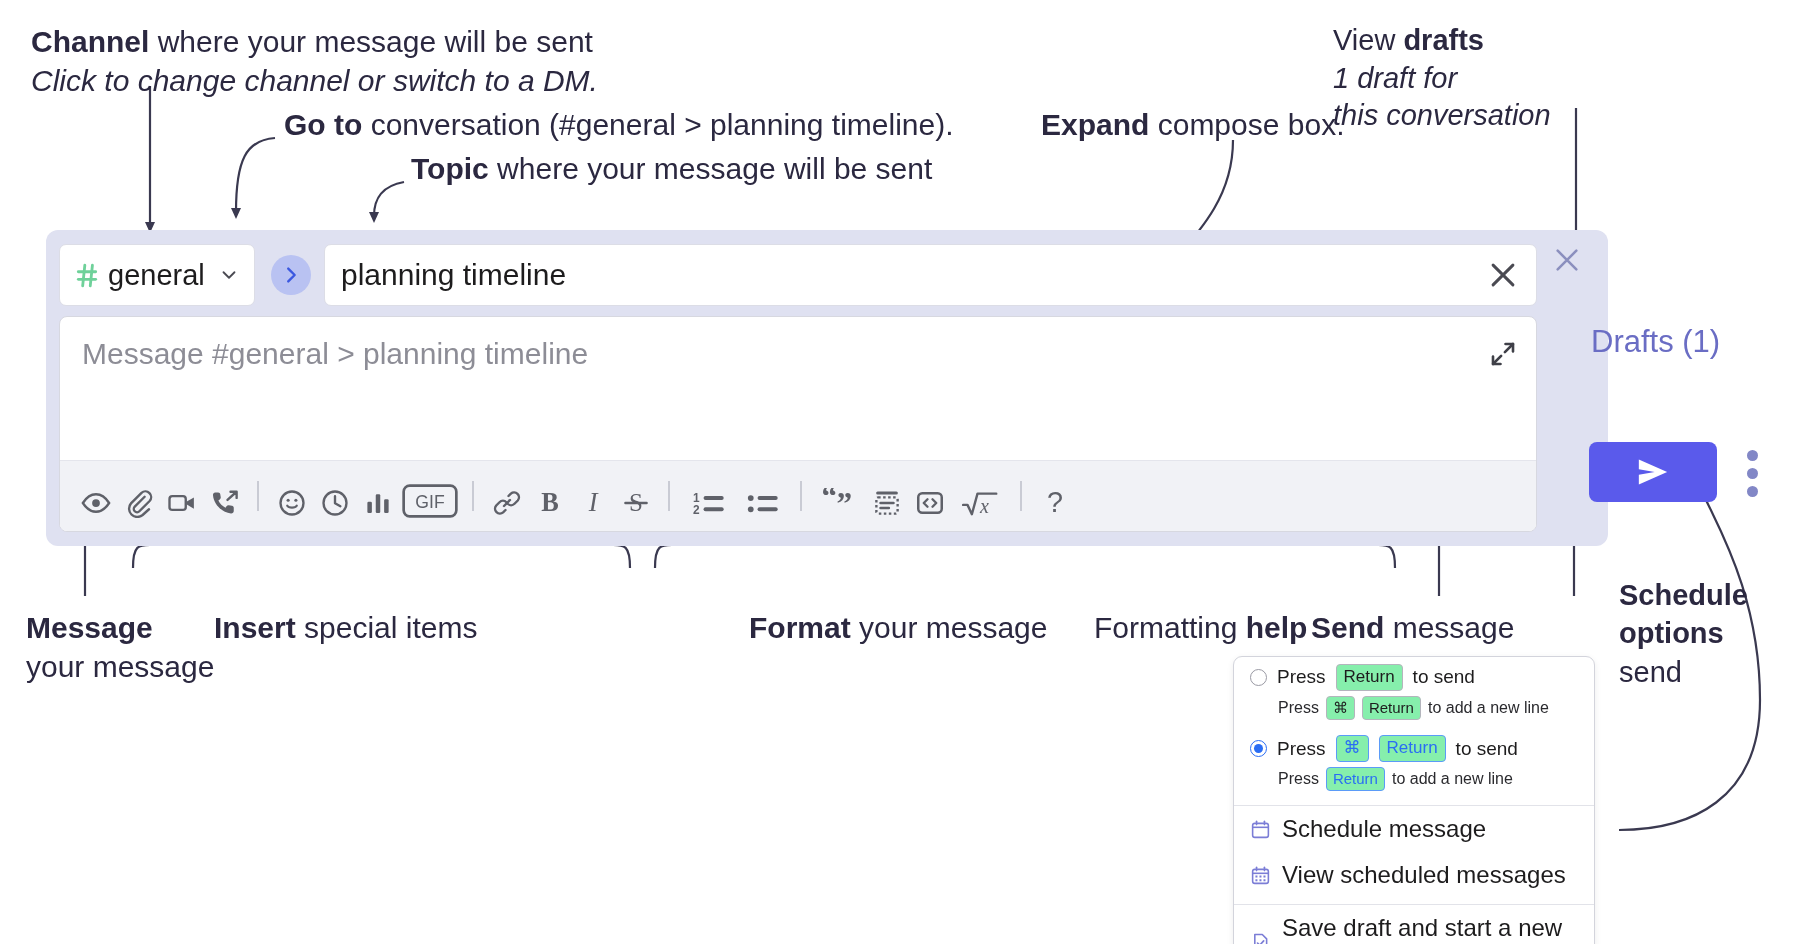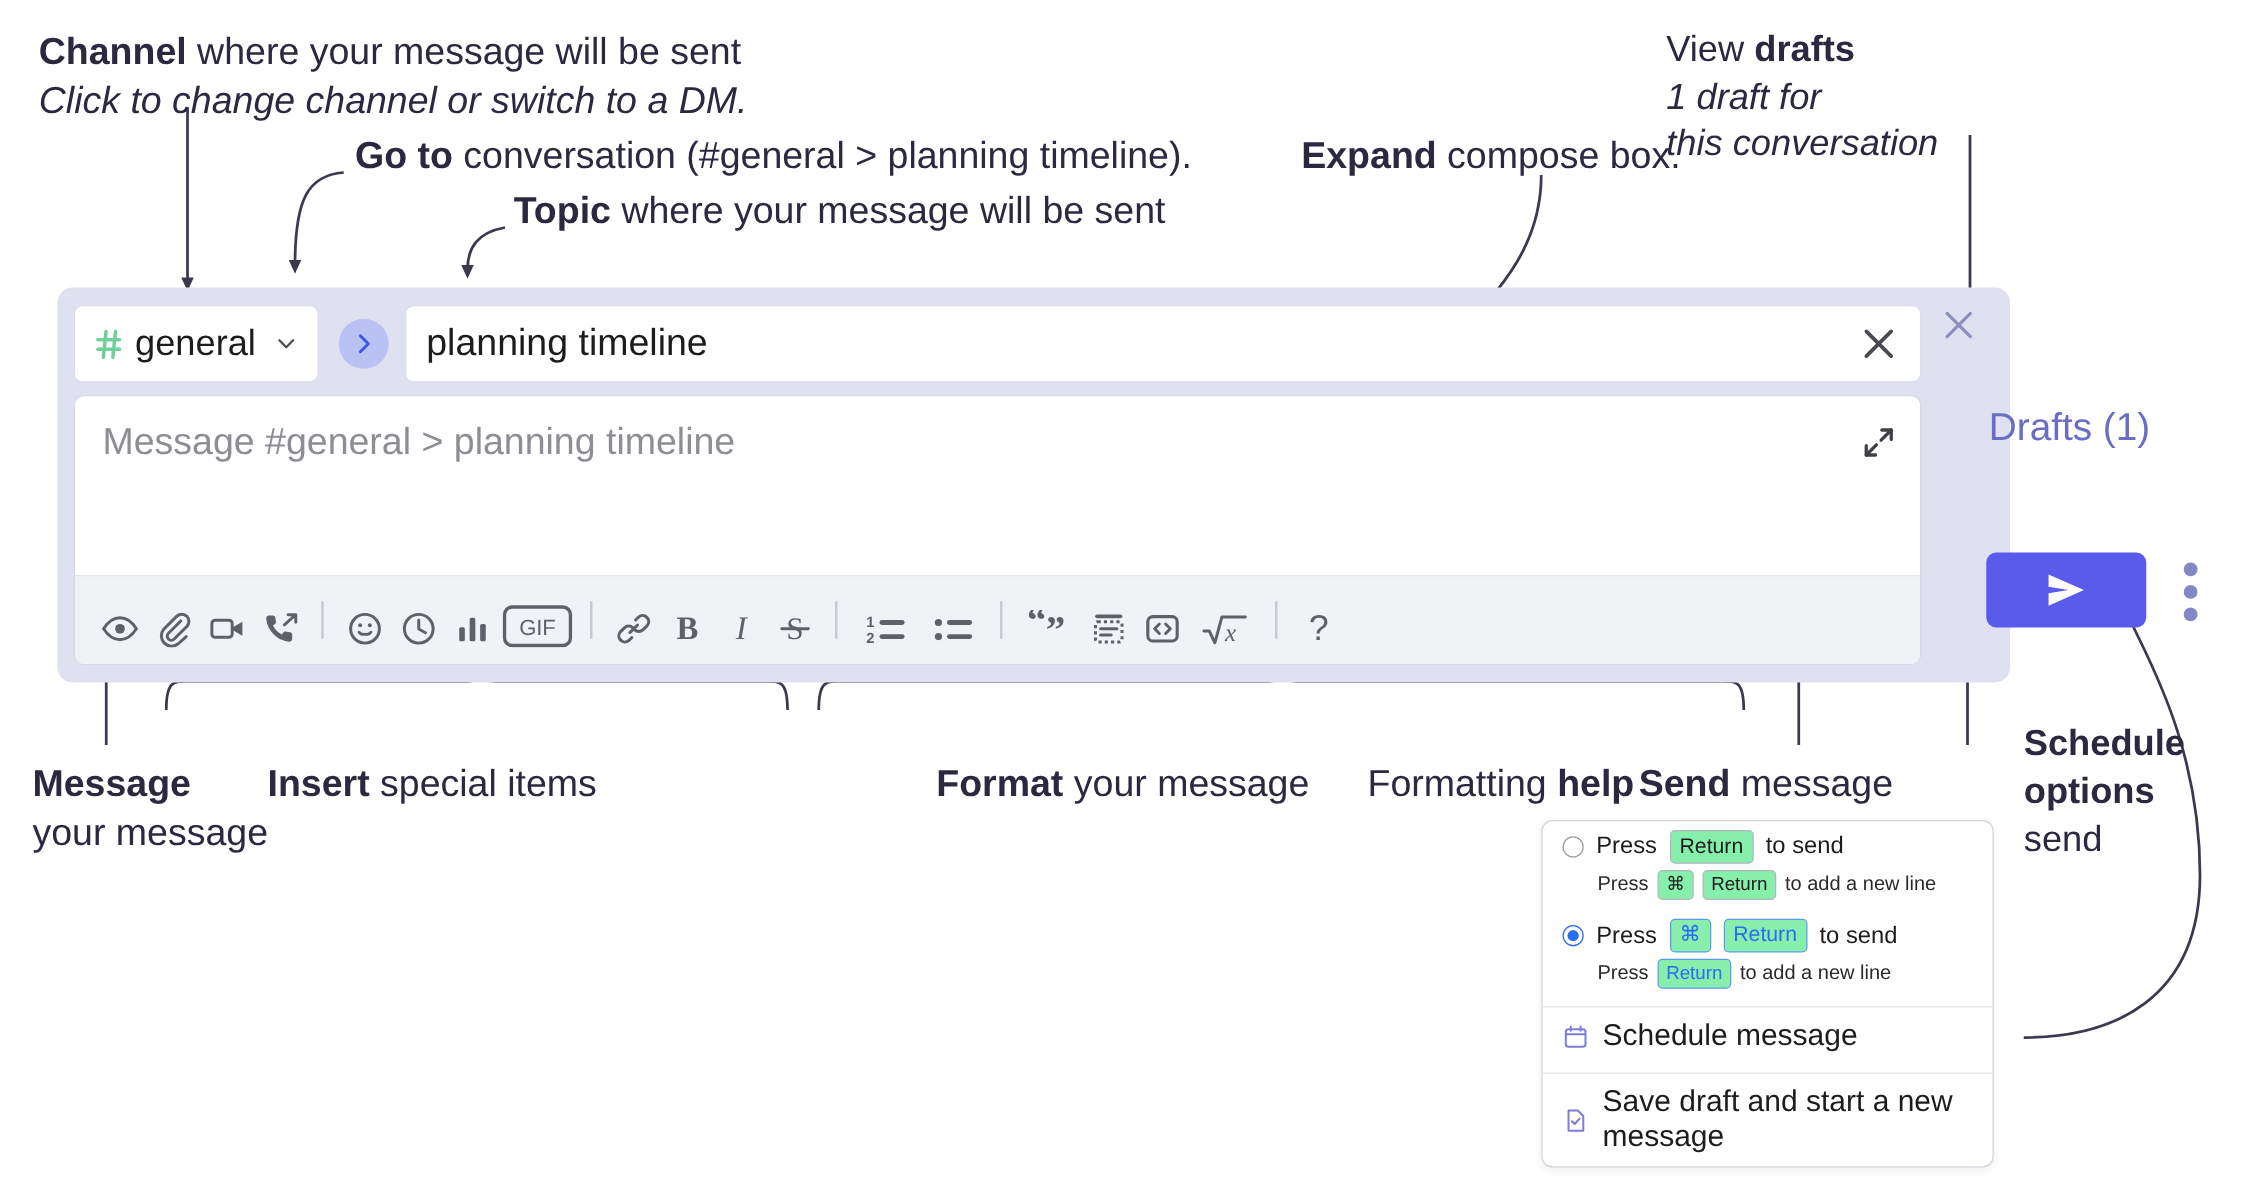--- a/index.html
+++ b/index.html
@@ -484,20 +484,39 @@
         <svg viewBox="0 0 24 24" width="21" height="21">
           <rect x="3" y="5" width="18" height="16" rx="2.5" fill="none" stroke="#7b7dd6" stroke-width="1.8"></rect>
           <line x1="3" y1="9.5" x2="21" y2="9.5" stroke="#7b7dd6" stroke-width="1.8"></line>
           <line x1="7.5" y1="2.6" x2="7.5" y2="6.4" stroke="#7b7dd6" stroke-width="1.8" stroke-linecap="round"></line>
           <line x1="16.5" y1="2.6" x2="16.5" y2="6.4" stroke="#7b7dd6" stroke-width="1.8" stroke-linecap="round"></line>
         </svg>
       </span>
       <span>Schedule message</span>
     </div>
 
+    <div class="menu-item">
+      <span>
+        <svg viewBox="0 0 24 24" width="21" height="21">
+          <rect x="3" y="5" width="18" height="16" rx="2.5" fill="none" stroke="#7b7dd6" stroke-width="1.8"></rect>
+          <line x1="3" y1="9.5" x2="21" y2="9.5" stroke="#7b7dd6" stroke-width="1.8"></line>
+          <line x1="7.5" y1="2.6" x2="7.5" y2="6.4" stroke="#7b7dd6" stroke-width="1.8" stroke-linecap="round"></line>
+          <line x1="16.5" y1="2.6" x2="16.5" y2="6.4" stroke="#7b7dd6" stroke-width="1.8" stroke-linecap="round"></line>
+          <g fill="#7b7dd6">
+            <rect x="6.2" y="12" width="2.3" height="2.3"></rect>
+              <rect x="10.8" y="12" width="2.3" height="2.3"></rect>
+            <rect x="15.4" y="12" width="2.3" height="2.3"></rect>
+            <rect x="6.2" y="16.3" width="2.3" height="2.3"></rect>
+              <rect x="10.8" y="16.3" width="2.3" height="2.3"></rect>
+            <rect x="15.4" y="16.3" width="2.3" height="2.3"></rect>
+          </g>
+        </svg>
+      </span>
+      <span>View scheduled messages</span>
+    </div>
 
     <div class="menu-div"></div>
 
     <div class="menu-item">
       <span>
         <svg viewBox="0 0 24 24" width="21" height="21">
           <path d="M5.5 2.8 L14 2.8 L19 7.8 L19 21.2 L5.5 21.2 Z" fill="none" stroke="#7b7dd6" stroke-width="1.8" stroke-linejoin="round"></path>
           <path d="M8.6 12.6 L11.1 15.1 L15.6 10.2" fill="none" stroke="#7b7dd6" stroke-width="1.9" stroke-linecap="round" stroke-linejoin="round"></path>
         </svg>
       </span>

